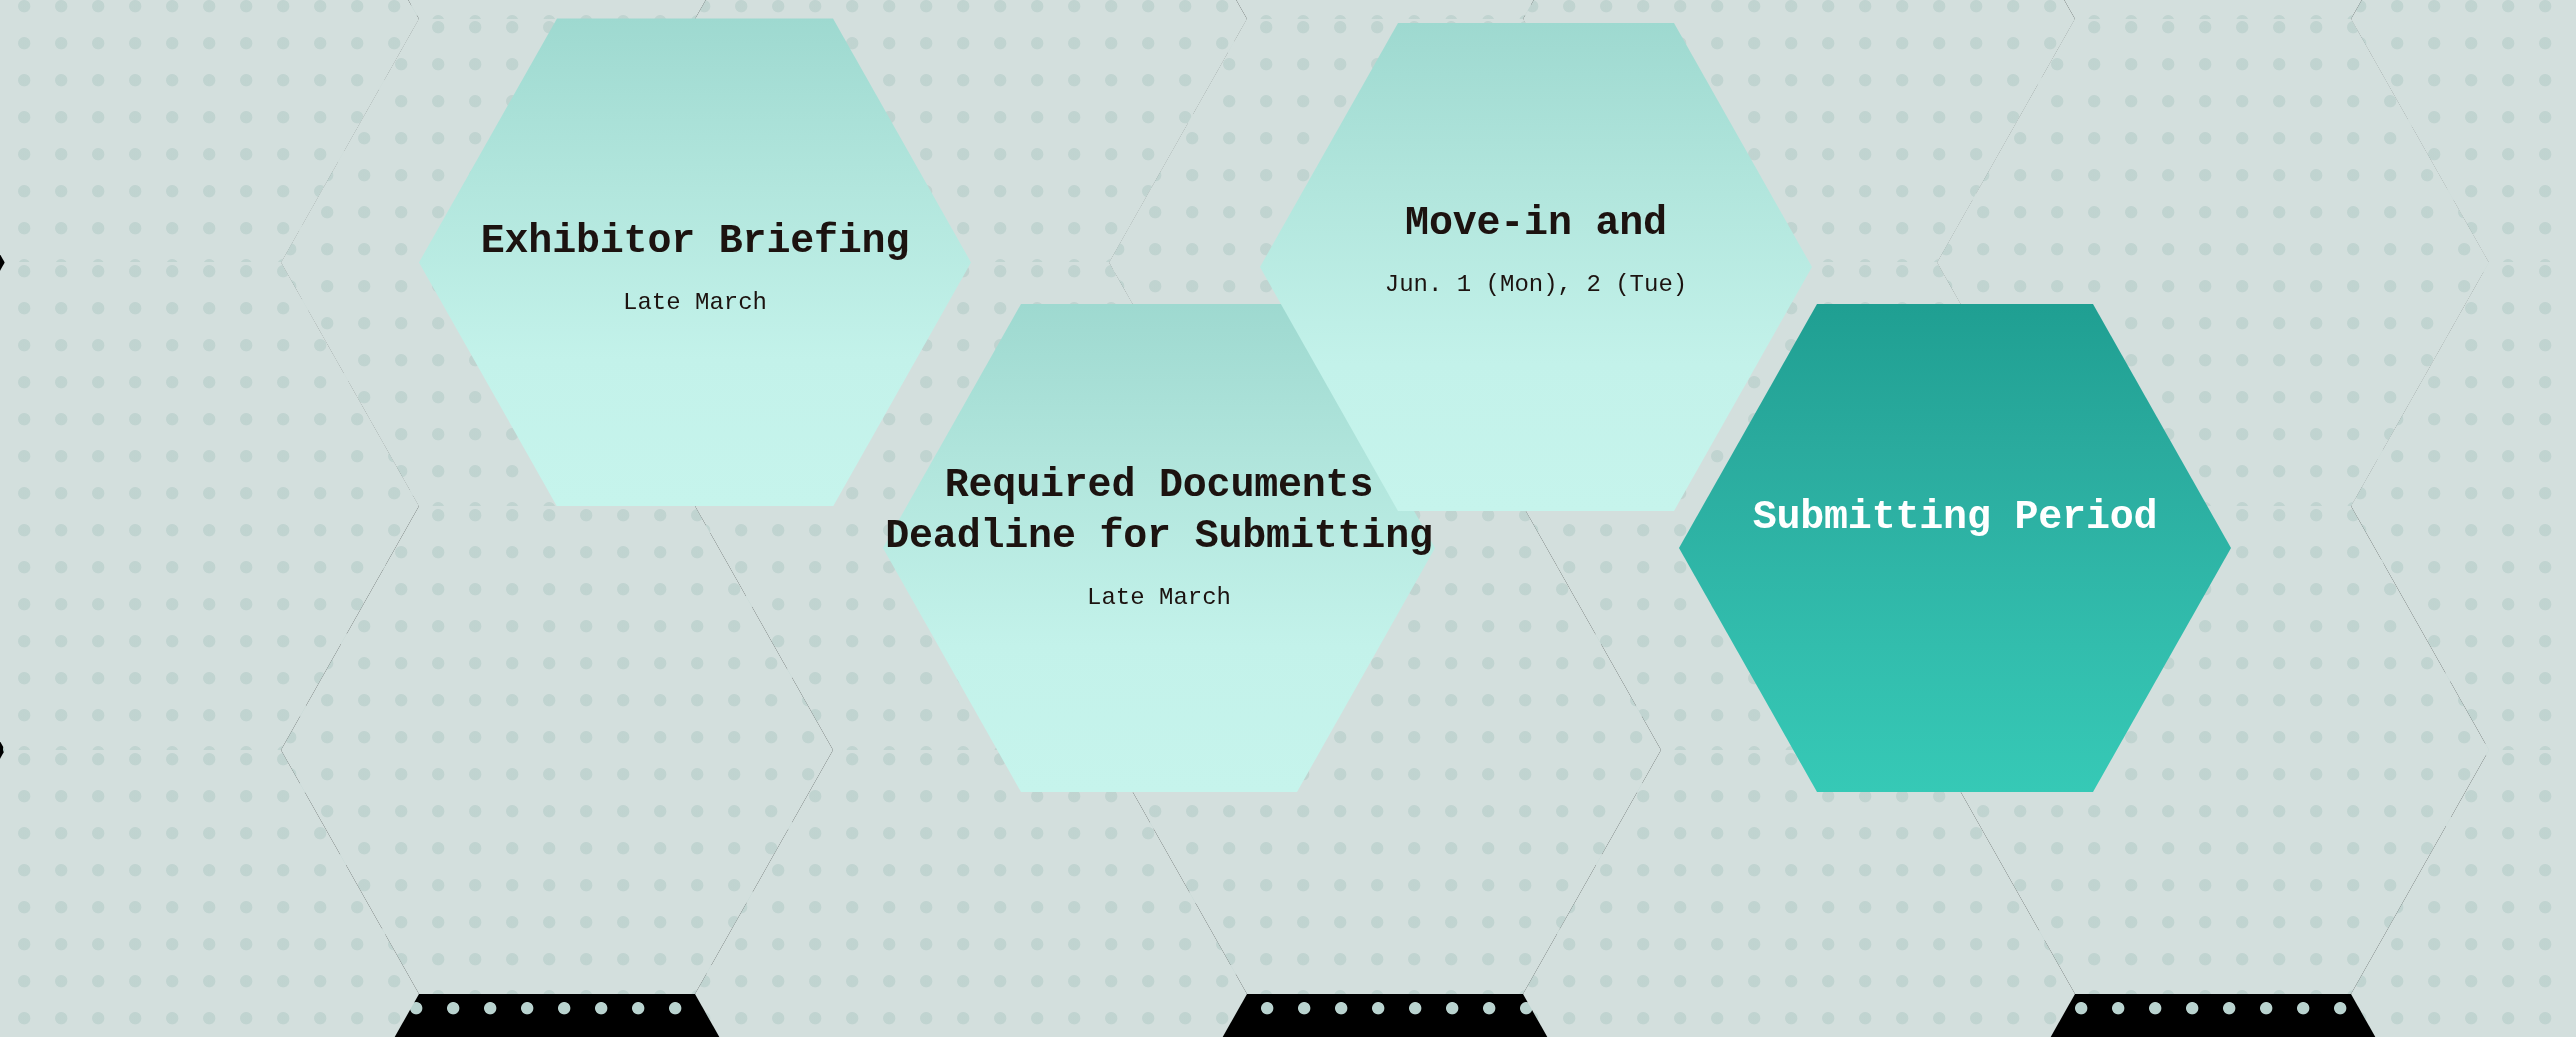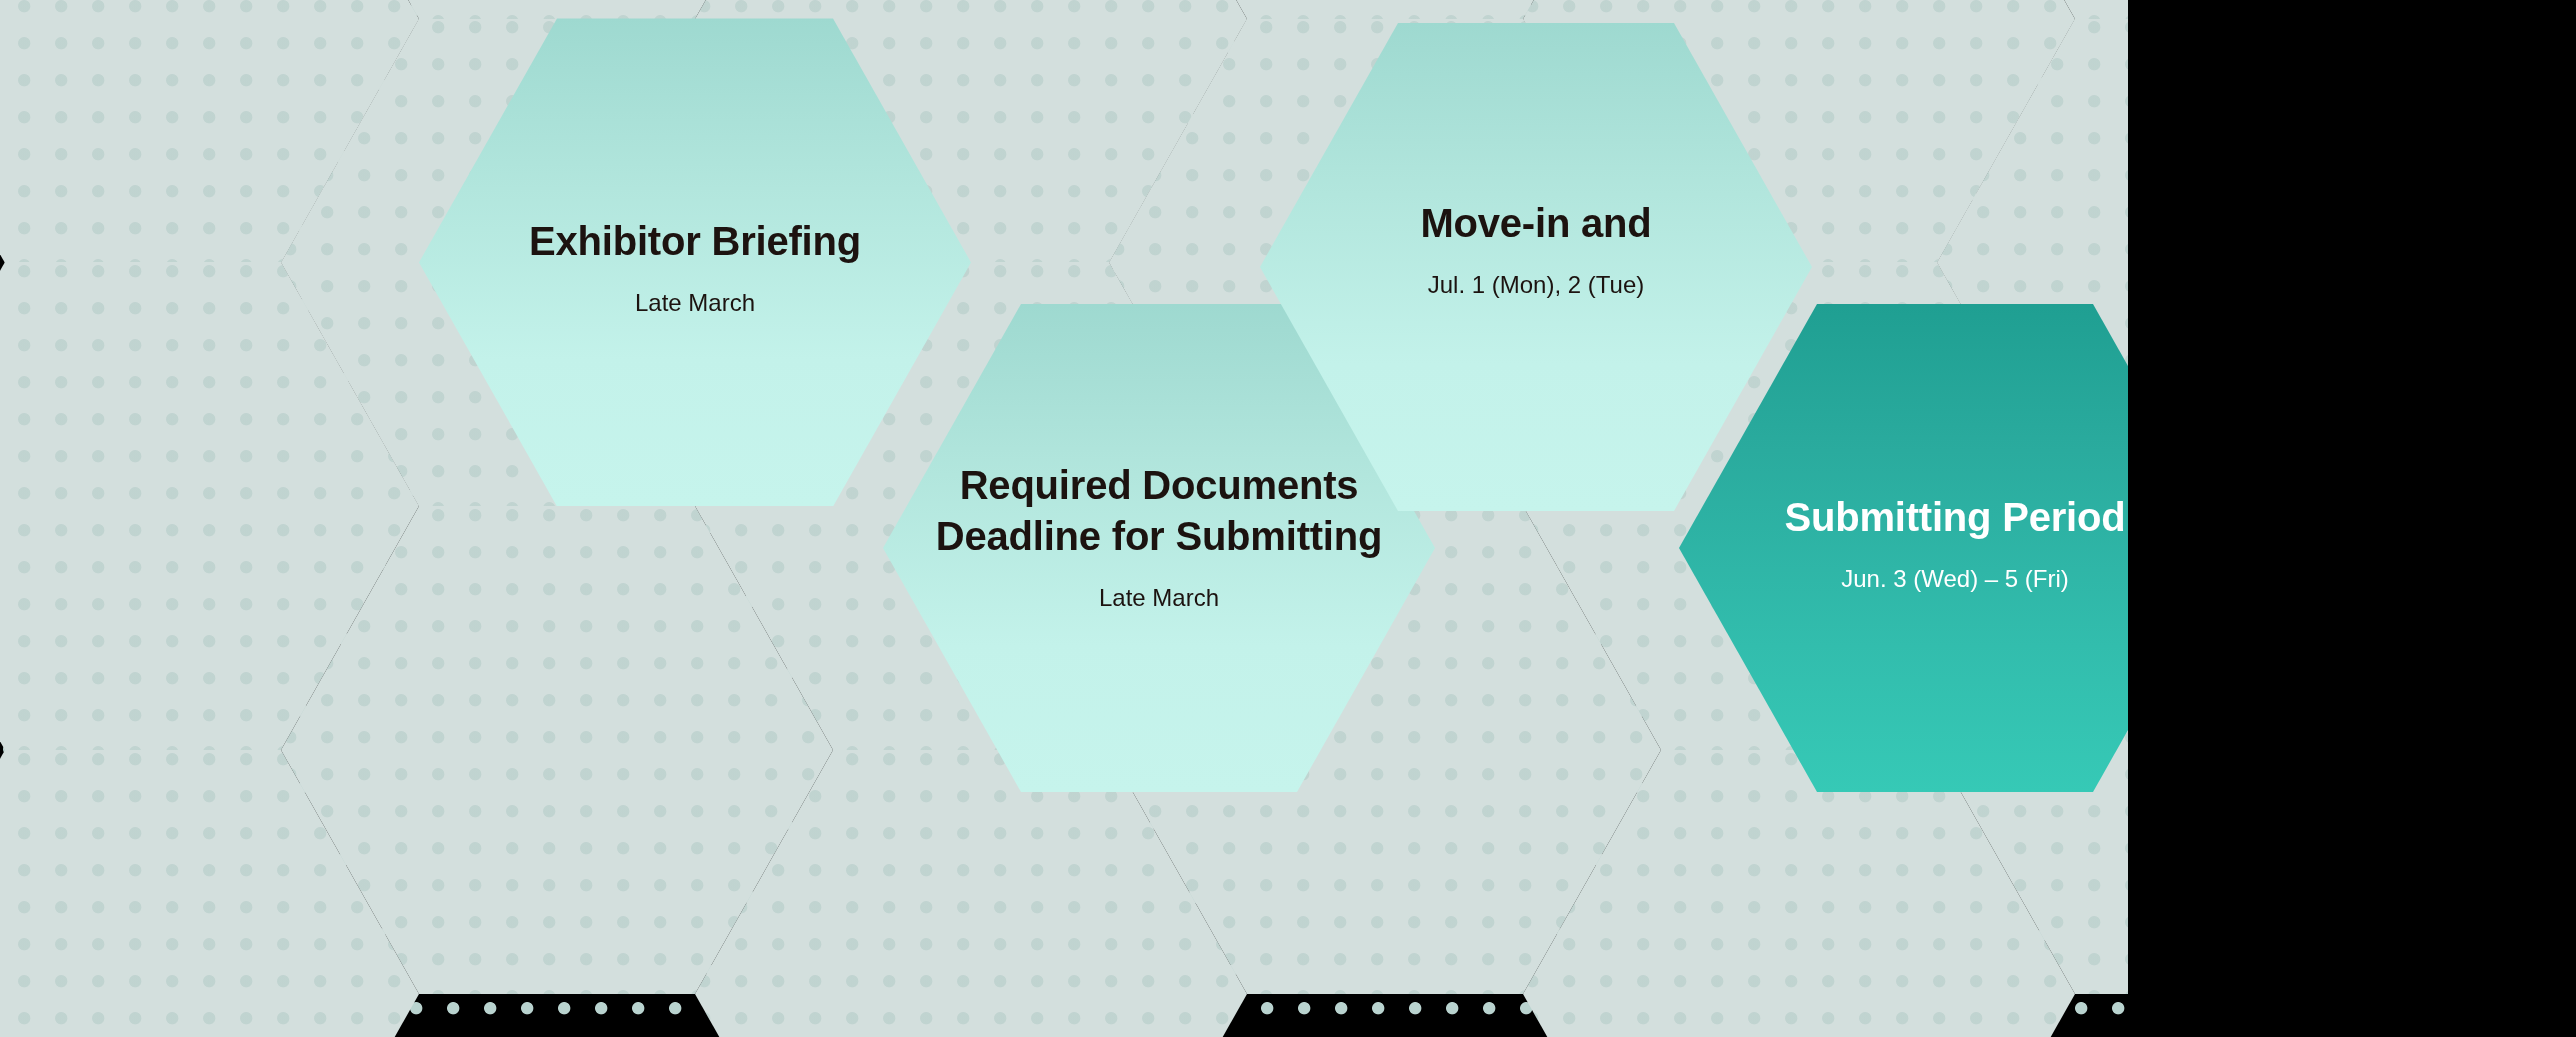--- a/index.html
+++ b/index.html
@@ -7,28 +7,29 @@
     margin: 0;
     padding: 0;
     background: #000000;
   }
   body {
     font-family: "Liberation Sans", sans-serif;
   }
 
   #stage {
     position: relative;
-    width: 2128px;
+    width: 2576px;
     height: 1038px;
     overflow: hidden;
     background-color: #000000;
     
     background-image: radial-gradient(circle at 9.2px 9.2px, #b9d3cf 0px, #b9d3cf 5.7px, rgba(185,211,207,0) 6.6px);
     background-size: 37px 37px;
     background-position: 0px 0px;
+    font-family: Liberation Mono, monospace;
   }
 
   
   .hex {
     position: absolute;
     -webkit-clip-path: polygon(25% 0%, 75% 0%, 100% 50%, 75% 100%, 25% 100%, 0% 50%);
     clip-path: polygon(25% 0%, 75% 0%, 100% 50%, 75% 100%, 25% 100%, 0% 50%);
     box-sizing: border-box;
   }
 
@@ -131,23 +132,22 @@
   <div class="hex hex-mint" style="left:883px; top:304px; width:552px; height:488px; z-index:3;"></div>
   <div class="hex-content on-mint" style="left:1159px; top:460px; z-index:6;">
     <div class="hex-title wrap">Required Documents</div>
     <div class="hex-title wrap">Deadline for Submitting</div>
     <div class="hex-date">Late March</div>
   </div>
 
   <div class="hex hex-mint" style="left:1260px; top:23px; width:552px; height:488px; z-index:3;"></div>
   <div class="hex-content" style="left:1536px; top:198px; z-index:6;">
     <div class="hex-title wrap">Move-in and</div>
-    <div class="hex-date">Jul. 1 (Mon), 2 (Tue)</div>
+    <div class="hex-date">Jun. 1 (Mon), 2 (Tue)</div>
   </div>
 
   <div class="hex hex-teal" style="left:1679px; top:304px; width:552px; height:488px; z-index:4;"></div>
   <div class="hex-content on-teal" style="left:1955px; top:492px; z-index:7;">
     <div class="hex-title">Submitting Period</div>
-    <div class="hex-date">Jun. 3 (Wed) – 5 (Fri)</div>
   </div>
 
 </div>
 
 
 </body></html>

